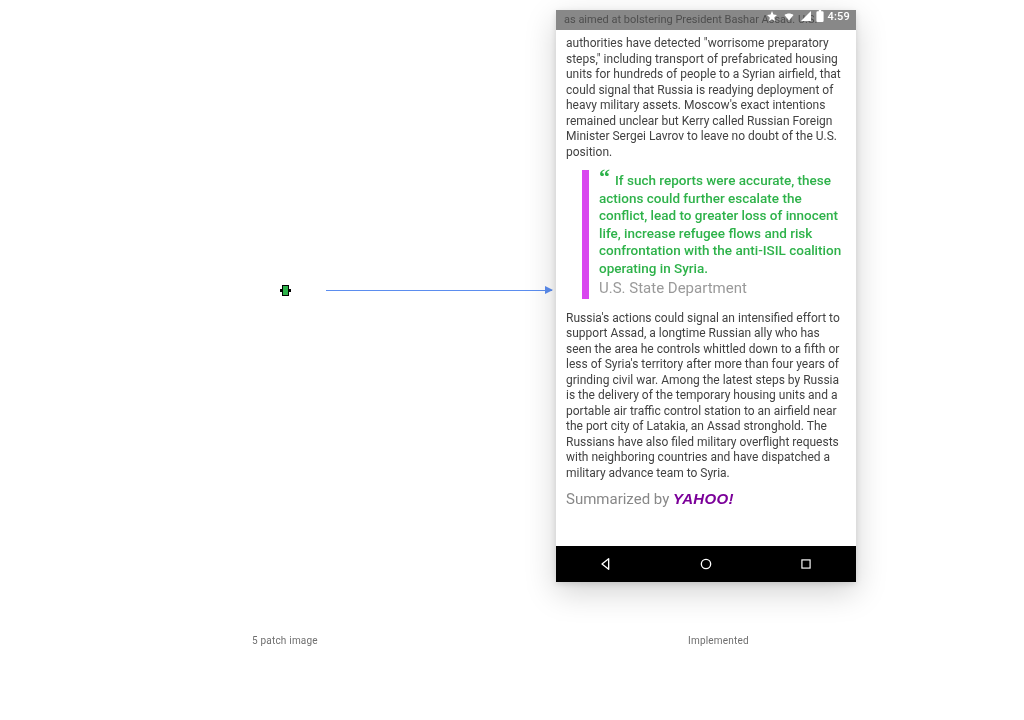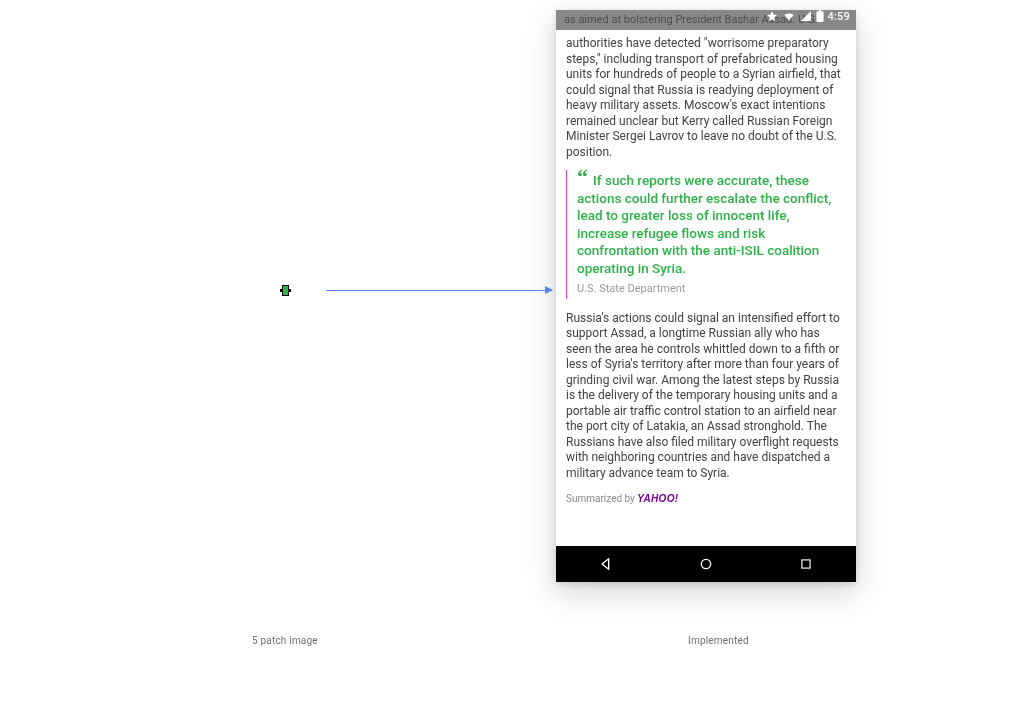--- a/index.html
+++ b/index.html
@@ -123,50 +123,50 @@
     color: #424242;
     font-size: 12px;
     line-height: 15.5px;
   }
 
   .para {
     margin: 0 0 10px 0;
   }
 
   .pullquote {
-    border-left: 1px solid #d946ef;
+    border-left: 7px solid #d946ef;
     padding: 2px 4px 2px 10px;
-    margin: 8px 0 4px 0;
+    margin: 8px 0 4px 16px;
   }
   .pullquote .mark {
     color: #2eb24a;
     font-size: 22px;
     font-weight: 700;
     line-height: 10px;
     display: inline-block;
     vertical-align: top;
     margin-right: 2px;
     font-family: Georgia, serif;
   }
   .pullquote .q-text {
     color: #2eb24a;
     font-size: 13.5px;
     line-height: 17px;
     font-weight: 500;
   }
   .pullquote .attribution {
     color: #9a9a9a;
-    font-size: 11px;
+    font-size: 15px;
     margin-top: 4px;
     margin-left: 0;
   }
 
   .summary-line {
     margin-top: 6px;
-    font-size: 10px;
+    font-size: 15px;
     color: #888;
   }
   .summary-line .brand {
     color: #7b0099;
     font-weight: 700;
     font-style: italic;
     letter-spacing: 0.3px;
     font-family: "Arial Black", Arial, sans-serif;
   }
   .summary-line .brand .bang {

